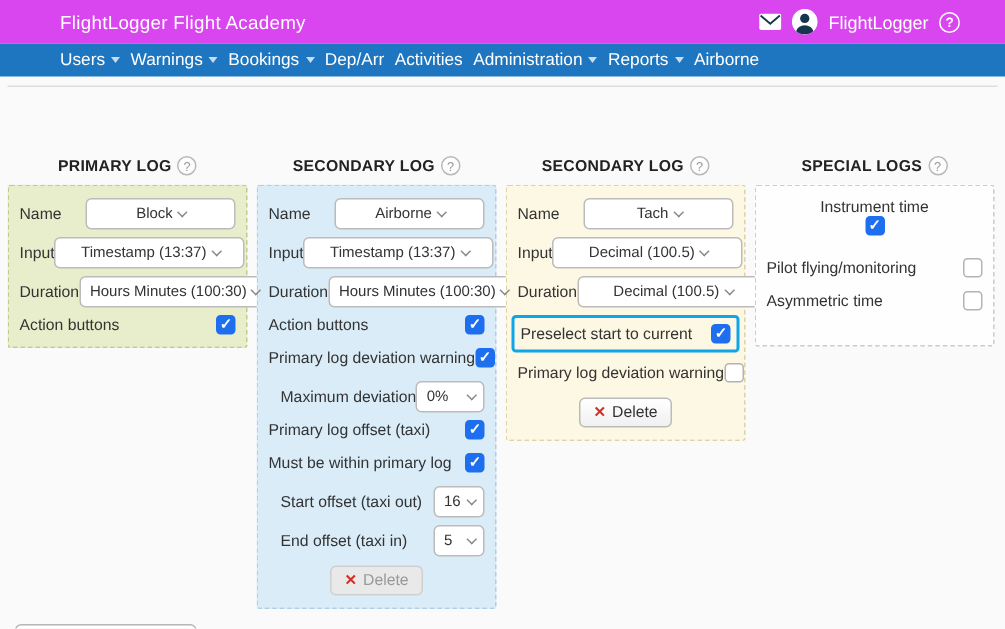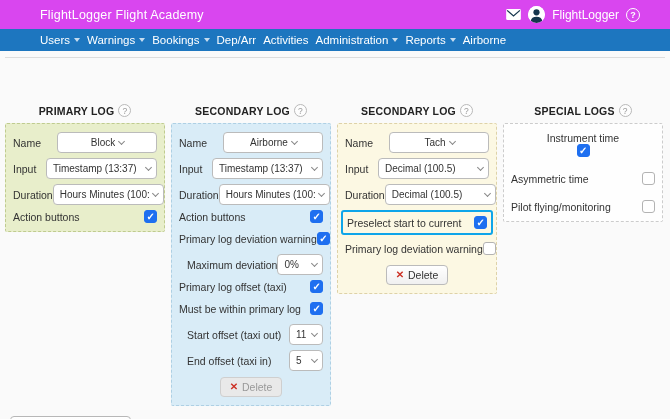--- a/index.html
+++ b/index.html
@@ -79,21 +79,21 @@
     background:#fff; border:1px solid #bbb; border-radius:4px; height:21px;
     display:flex; align-items:center; justify-content:space-between;
     padding:0 5px 0 6px; cursor:pointer; flex:0 0 auto;
   }
   .select .sel-txt { font-size:10px; color:#333; white-space:nowrap; overflow:hidden; }
   .chevron-down-icon {
     width:5px; height:5px; border-right:1.2px solid #888; border-bottom:1.2px solid #888;
     transform:rotate(45deg); margin-top:-3px; margin-left:4px; flex:0 0 auto;
   }
   .w-name { width:100px;justify-content:center; }
-  .w-wide { width:111px; }
+  .w-wide { width:127px;justify-content:center; }
   .w-pct  { width:46px; }
   .w-sm   { width:34px; }
 
   .cb {
     width:13px; height:13px; border-radius:3px; border:1px solid #b3b3b3;
     background:#fff; position:relative; cursor:pointer; flex:0 0 13px;
   }
   .cb.checked { background:#1e6ff0; border-color:#1e6ff0; }
   .cb.checked::after {
     content:"\2713"; color:#fff; font-size:10px; font-weight:bold;
@@ -266,21 +266,21 @@
           <span class="lbl">Primary log offset (taxi)</span>
           <span class="cb checked"></span>
         </div>
         <div class="row check">
           <span class="lbl">Must be within primary log</span>
           <span class="cb checked"></span>
         </div>
         <div class="row indent">
           <span class="lbl">Start offset (taxi out)</span>
           <span class="select w-sm">
-            <span class="sel-txt">11</span>
+            <span class="sel-txt">16</span>
             <span class="chevron-down-icon"></span>
           </span>
         </div>
         <div class="row indent">
           <span class="lbl">End offset (taxi in)</span>
           <span class="select w-sm">
             <span class="sel-txt">5</span>
             <span class="chevron-down-icon"></span>
           </span>
         </div>
@@ -340,26 +340,26 @@
     <div class="col">
       <div class="col-title">
         <span>SPECIAL LOGS</span>
         <span class="help-icon">?</span>
       </div>
       <div class="panel p-special">
         <div class="row check" style="margin-bottom:15px;flex-direction:column;">
           <span class="lbl">Instrument time</span>
           <span class="cb checked"></span>
         </div>
+        <div class="row check">
+          <span class="lbl">Pilot flying/monitoring</span>
+          <span class="cb"></span>
+        </div>
         <div class="row check" style="margin-bottom:15px;">
           <span class="lbl">Asymmetric time</span>
-          <span class="cb"></span>
-        </div>
-        <div class="row check">
-          <span class="lbl">Pilot flying/monitoring</span>
           <span class="cb"></span>
         </div>
       </div>
     </div>
 
   </div>
 
   <div class="footer">
     <button class="update-btn">
       <span class="check-icon">✔</span>

